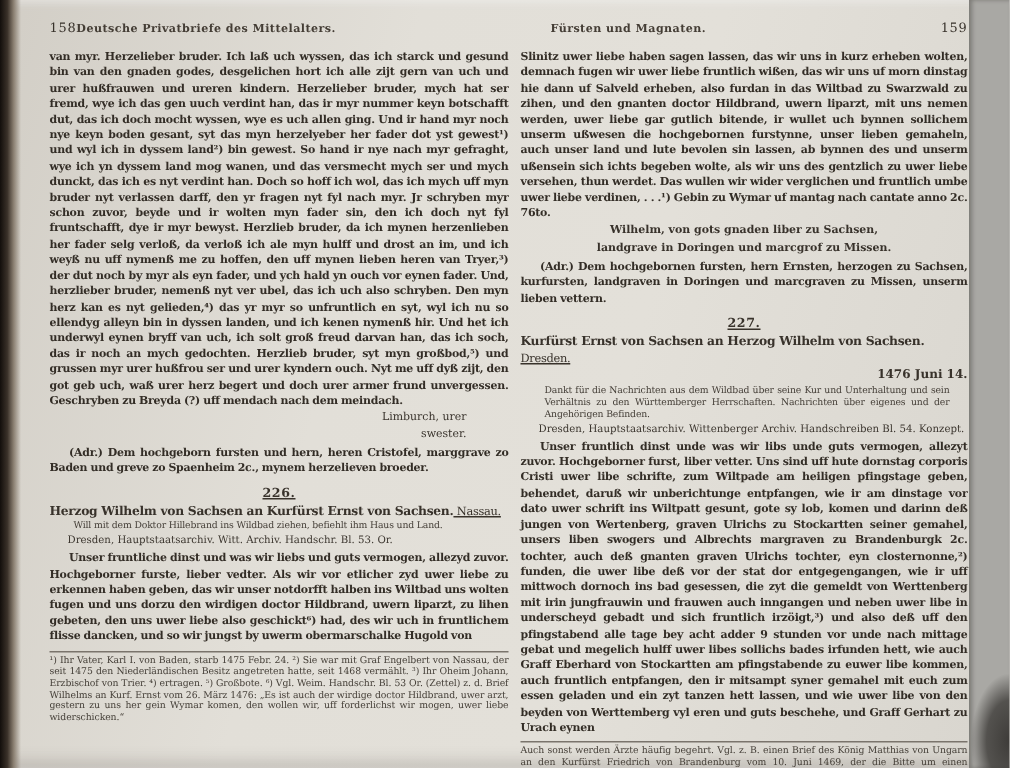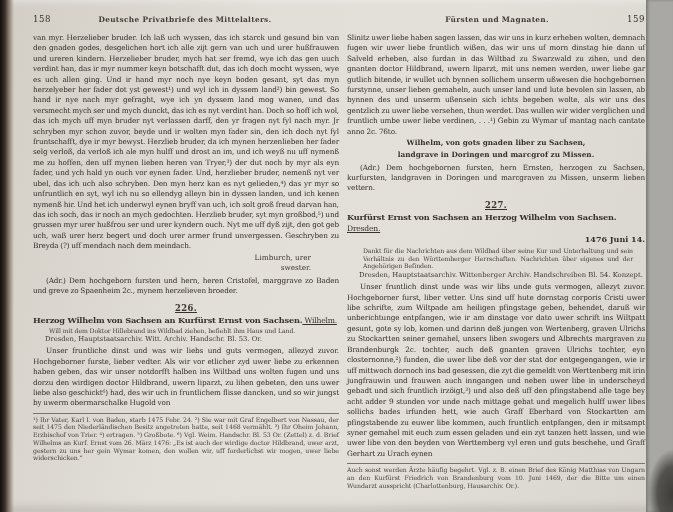--- a/index.html
+++ b/index.html
@@ -33,27 +33,27 @@
   .corner{
     position:absolute;right:0;bottom:0;width:44px;height:90px;
     background:radial-gradient(ellipse 34px 60px at 100% 80%,#3e3c39 0%,rgba(62,60,57,.8) 45%,rgba(62,60,57,0) 75%);
   }
   .page{position:absolute;top:14px;}
   .page-l{left:33px;width:306px;}
   .page-r{left:347px;width:298px;}
 
   .hdr{display:flex;align-items:baseline;font-size:8px;letter-spacing:.3px;margin-bottom:9px;}
   .hdr .pnum{font-size:8.6px;letter-spacing:.5px;}
-  .hdr .htitle{flex:1;text-align:center;font-weight:bold;font-size:7.4px;color:#443d35;}
+  .hdr .htitle{flex:1;text-align:left;font-weight:bold;font-size:7.4px;color:#443d35;}
   .hdr .spacer{width:20px;}
 
   .bt{
     font-size:7.3px;line-height:10.4px;text-align:justify;
     letter-spacing:-.15px;word-spacing:-.3px;
-    font-weight:normal;color:#332d26;
+    font-weight:bold;color:#332d26;
     margin:0;
   }
   .bt.ind{text-indent:13px;}
   .addr{margin-top:2px;}
 
   .sig-l{text-align:right;padding-right:28px;line-height:10.6px;margin:1px 0 1px 0;}
   .sig-l .inner{display:inline-block;text-align:right;font-size:7.3px;font-weight:normal;}
   .sig-c{text-align:center;font-size:7.3px;font-weight:bold;line-height:10.8px;margin:1px 0;}
 
   .sec-num{text-align:center;font-size:8.4px;font-weight:bold;margin:6px 0 2px 0;letter-spacing:.4px;text-decoration:underline;}
@@ -91,21 +91,21 @@
     <div class="sig-l">
       <span class="inner">
         <span>Limburch, urer</span><br>
         <span>swester.</span>
       </span>
     </div>
     <p class="bt ind addr">(Adr.) Dem hochgeborn fursten und hern, heren Cristofel, marggrave zo Baden und greve zo Spaenheim 2c., mynem herzelieven broeder.</p>
 
     <div class="sec-num">226.</div>
     <div class="sec-title">
-      <span class="t">Herzog Wilhelm von Sachsen an Kurfürst Ernst von Sachsen.</span><span class="pl"> Wilhelm.</span>
+      <span class="t">Herzog Wilhelm von Sachsen an Kurfürst Ernst von Sachsen.</span><span class="pl"> Nassau.</span>
     </div>
     <div class="regest">Will mit dem Doktor Hillebrand ins Wildbad ziehen, befiehlt ihm Haus und Land.</div>
     <div class="src">Dresden, Hauptstaatsarchiv.  Witt. Archiv.  Handschr. Bl. 53.  Or.</div>
     <p class="bt ind">Unser fruntliche dinst und was wir liebs und guts vermogen, allezyd zuvor. Hochgeborner furste, lieber vedter. Als wir vor etlicher zyd uwer liebe zu erkennen haben geben, das wir unser notdorfft halben ins Wiltbad uns wolten fugen und uns dorzu den wirdigen doctor Hildbrand, uwern liparzt, zu lihen gebeten, den uns uwer liebe also geschickt⁶) had, des wir uch in fruntlichem flisse dancken, und so wir jungst by uwerm obermarschalke Hugold von</p>
 
     <div class="fn-rule"></div>
     <p class="fn">¹) Ihr Vater, Karl I. von Baden, starb 1475 Febr. 24.  ²) Sie war mit Graf Engelbert von Nassau, der seit 1475 den Niederländischen Besitz angetreten hatte, seit 1468 vermählt.  ³) Ihr Oheim Johann, Erzbischof von Trier.  ⁴) ertragen.  ⁵) Großbote.  ⁶) Vgl. Weim. Handschr. Bl. 53 Or. (Zettel) z. d. Brief Wilhelms an Kurf. Ernst vom 26. März 1476: „Es ist auch der wirdige doctor Hildbrand, uwer arzt, gestern zu uns her gein Wymar komen, den wollen wir, uff forderlichst wir mogen, uwer liebe widerschicken.“</p>
   </div>
 
   <div class="page page-r">

